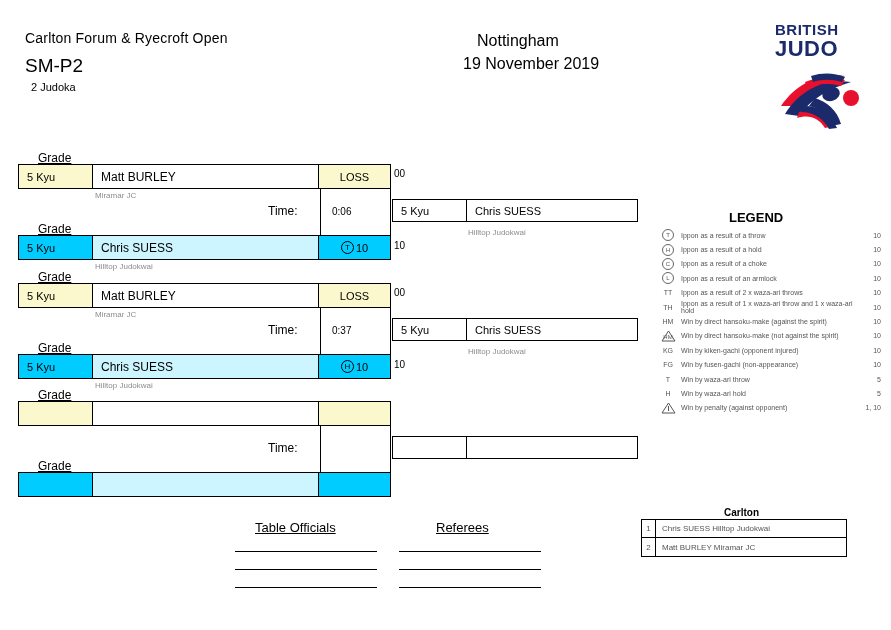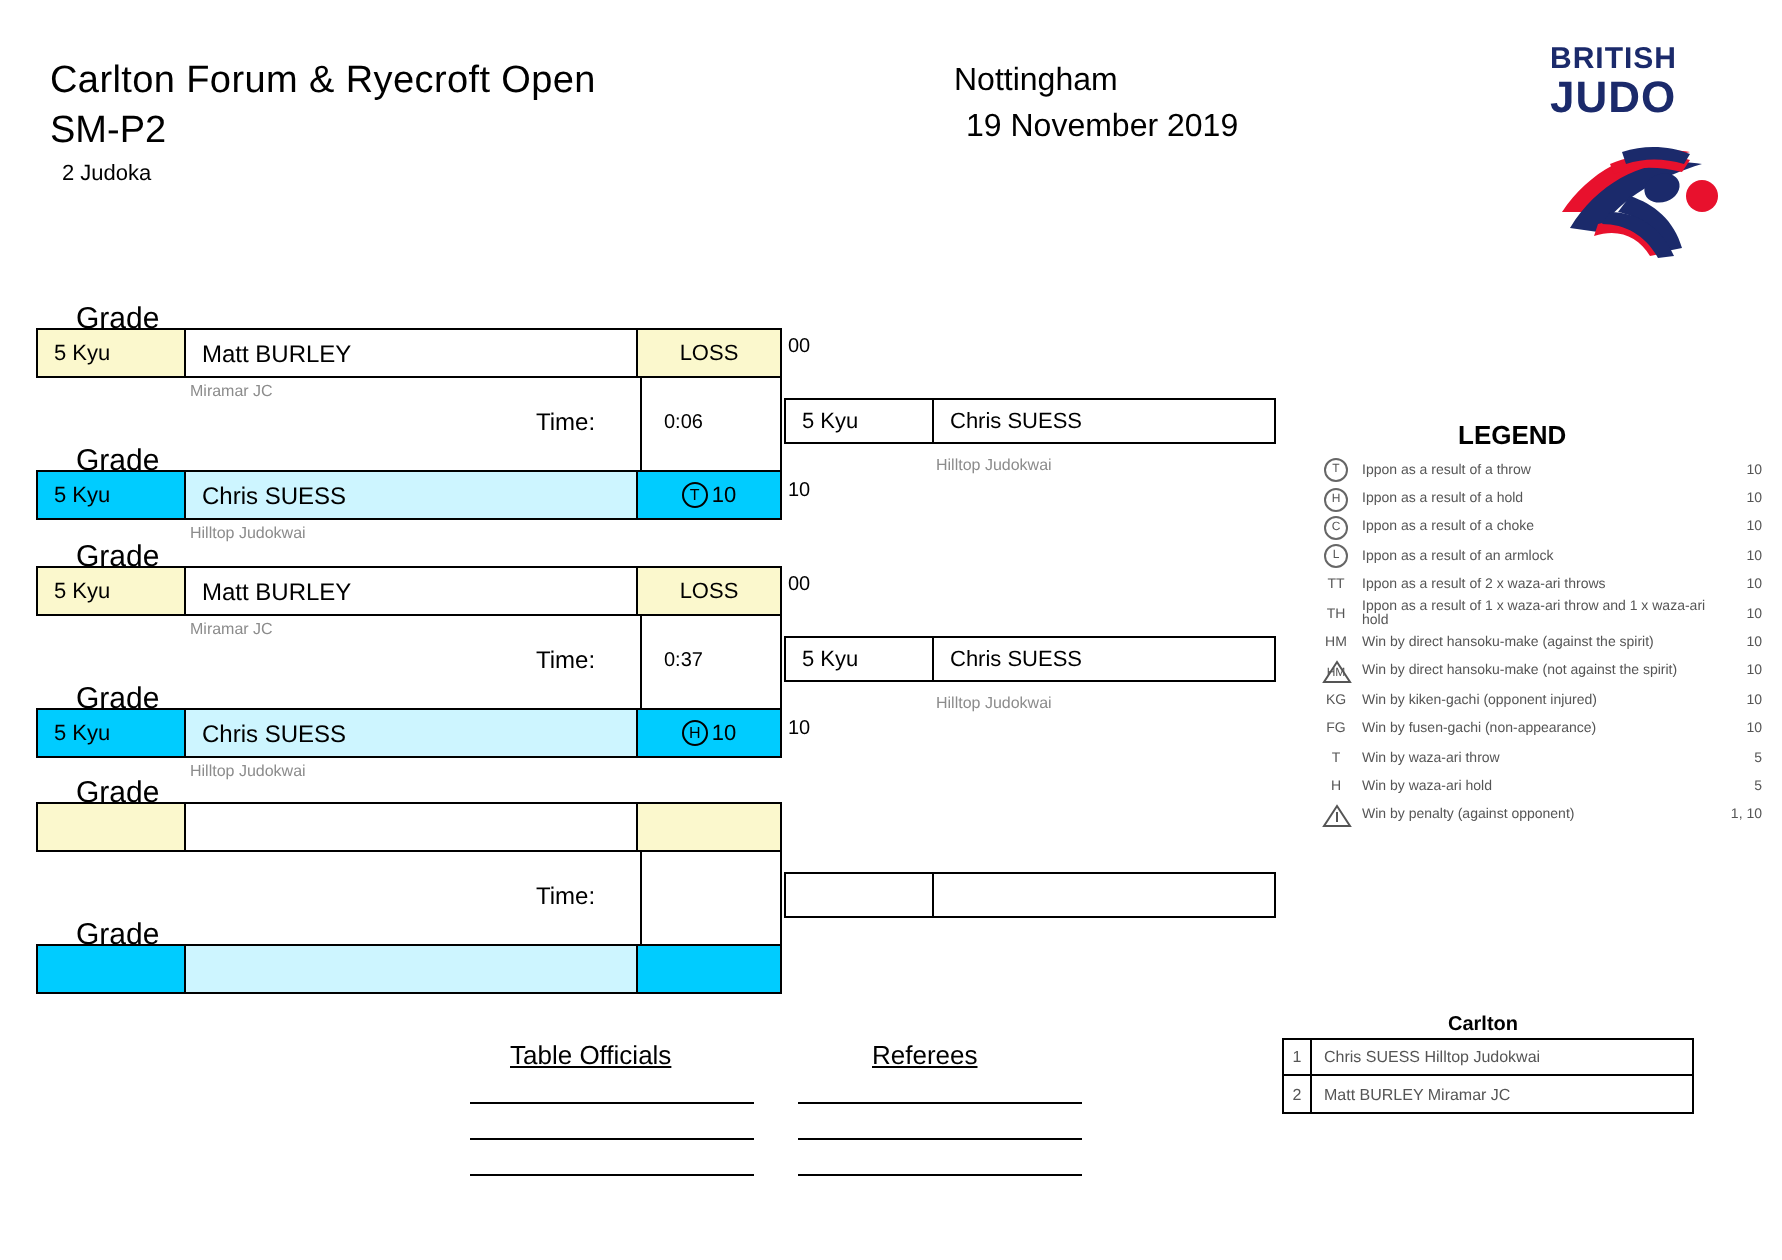--- a/index.html
+++ b/index.html
@@ -4,34 +4,34 @@
 <style>
   html,body{margin:0;padding:0;background:#fff;}
   body{
     width:891px;height:630px;position:relative;overflow:hidden;
     font-family:"Liberation Sans","DejaVu Sans",sans-serif;
     color:#000;
   }
   .abs{position:absolute;}
 
   
-  #event-title{left:25px;top:30px;font-size:19px;letter-spacing:.2px;text-align:right;}
+  #event-title{left:25px;top:30px;font-size:14px;letter-spacing:.2px;text-align:right;}
   #event-cat{left:25px;top:55px;font-size:19px;}
   #judoka-count{left:31px;top:81px;font-size:11px;}
   #venue{left:477px;top:32px;font-size:16px;}
-  #event-date{left:483px;top:55px;font-size:16px;}
+  #event-date{left:463px;top:55px;font-size:16px;}
 
   
   #logo{left:775px;top:22px;width:100px;height:105px;}
   #logo .l1{font-size:15px;font-weight:bold;color:#1b2a6b;letter-spacing:.5px;line-height:15px;}
   #logo .l2{font-size:22px;font-weight:bold;color:#1b2a6b;letter-spacing:.5px;line-height:23px;}
   #logo svg{display:block;margin-top:2px;}
 
   
-  .grade-label{font-size:15px;}
+  .grade-label{font-size:12px;text-decoration:underline;}
   .mrow{border:1px solid #000;box-sizing:border-box;height:25px;}
   .cell-grade{box-sizing:border-box;border-right:1px solid #000;height:100%;
     display:flex;align-items:center;padding-left:8px;font-size:11px;}
   .cell-name{box-sizing:border-box;border-right:1px solid #000;height:100%;
     display:flex;align-items:center;padding-left:8px;font-size:12px;}
   .cell-score{box-sizing:border-box;height:100%;
     display:flex;align-items:center;justify-content:center;font-size:11px;gap:2px;}
   .rowflex{display:flex;height:100%;}
   .top .cell-grade,.top .cell-score{background:#fbf8cd;}
   .top .cell-name{background:#fff;}

